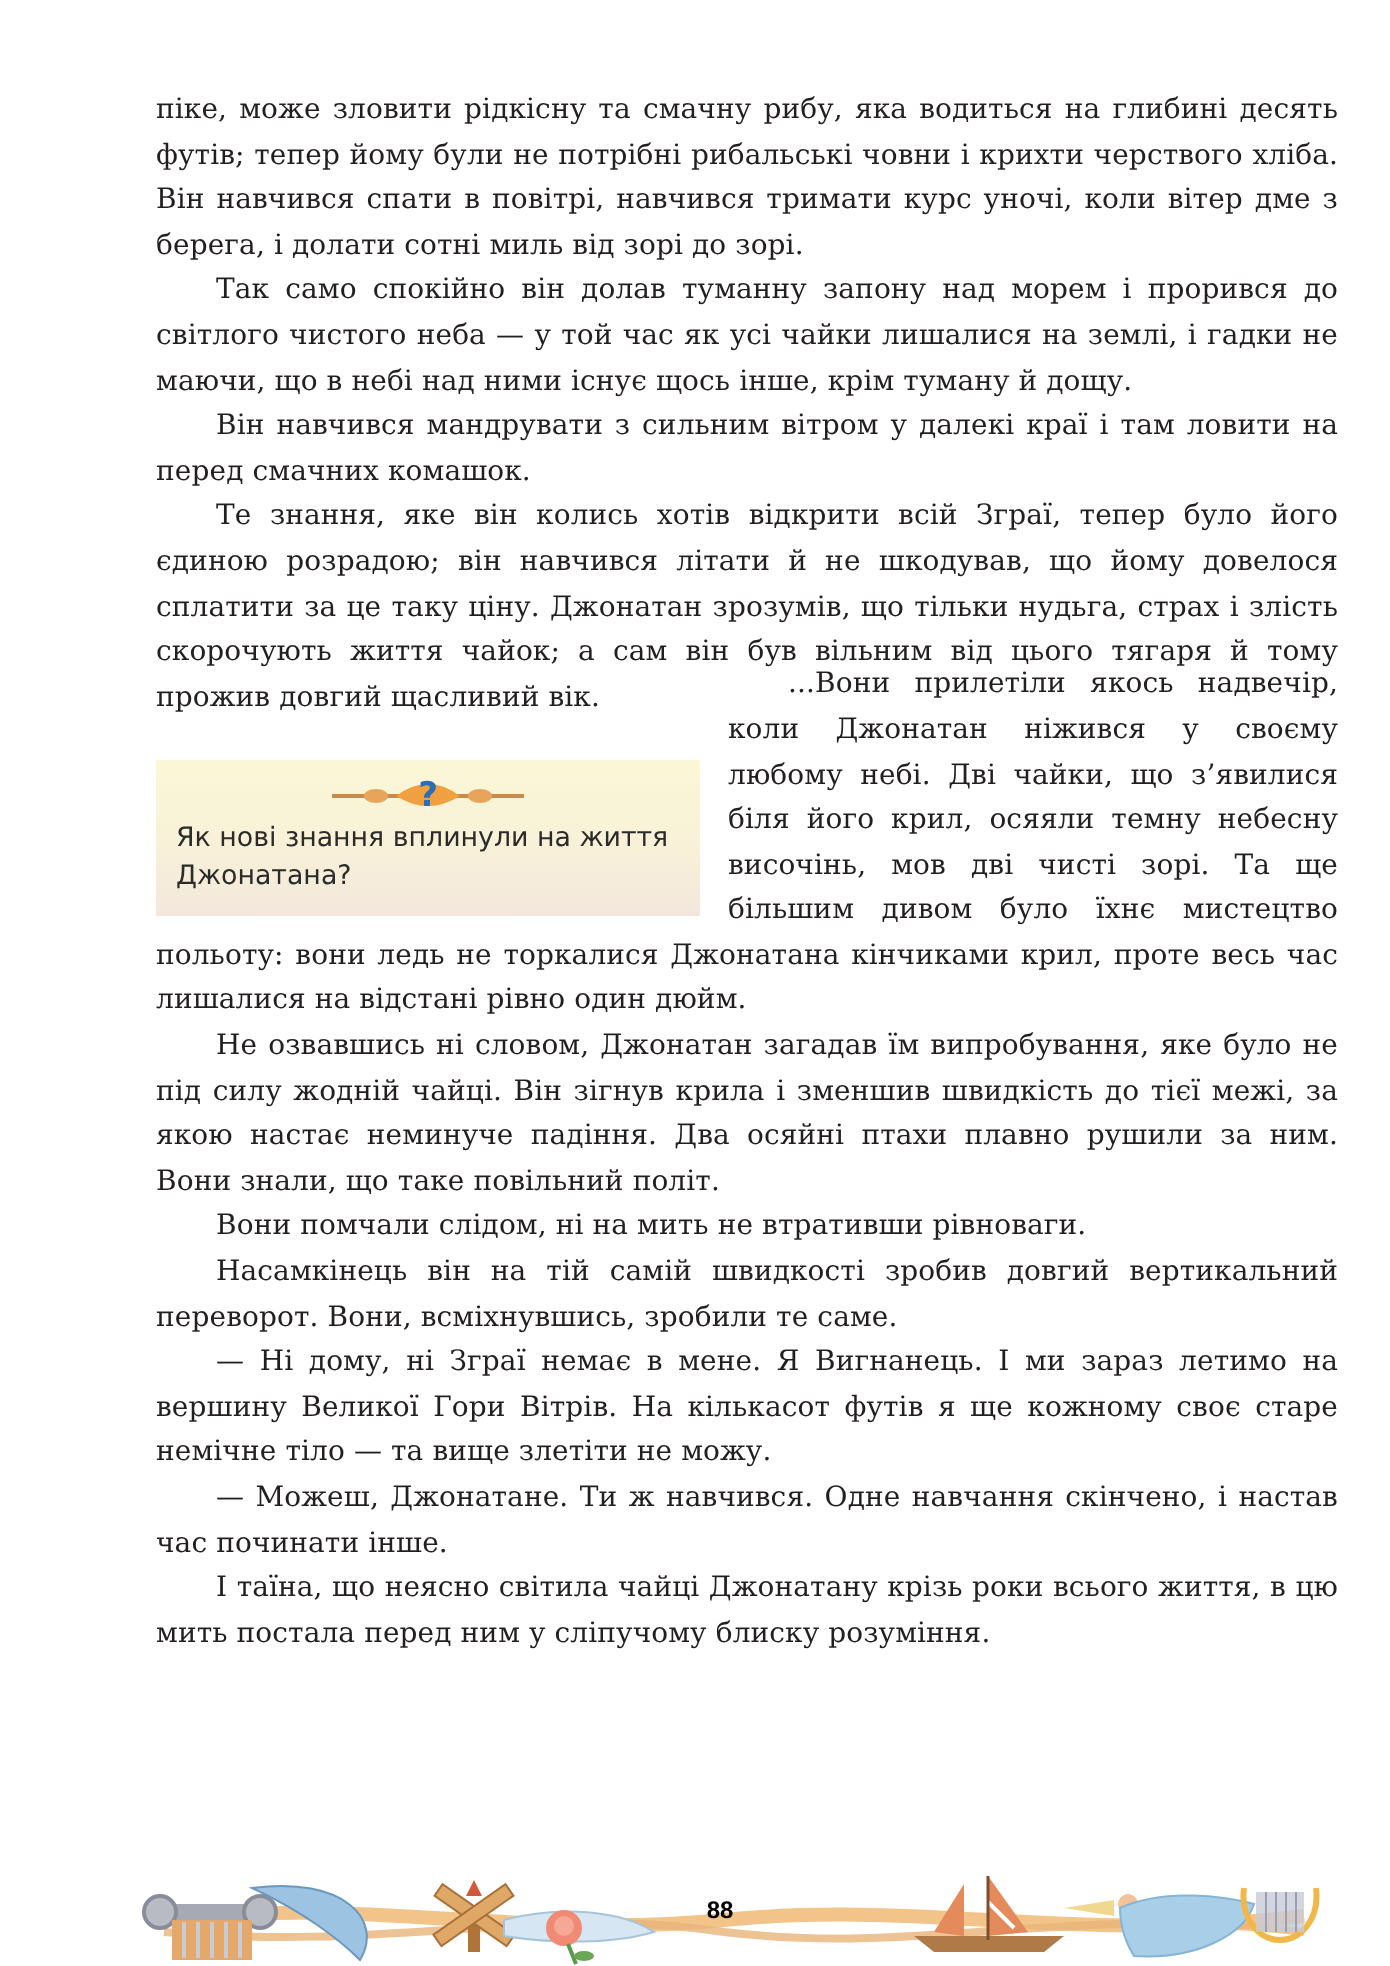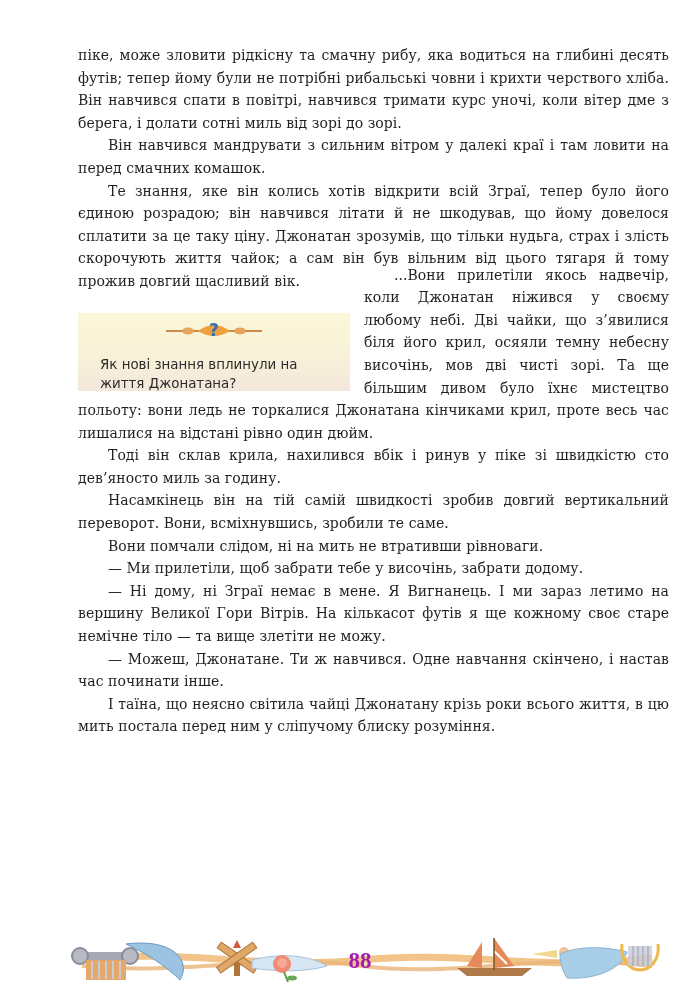--- a/index.html
+++ b/index.html
@@ -16,55 +16,55 @@
   .para.noindent { text-indent: 0; }
   .wrap-block { position: relative; }
   .question-box {
     float: left; width: 272px; height: 78px; margin: 4px 14px 2px 0;
     background: linear-gradient(180deg, #fbf7d6 0%, #f8f1d8 55%, #f3e7dc 100%);
     position: relative; box-sizing: border-box; padding: 30px 0 0 10px;
   }
   .question-ornament { position: absolute; left: 86px; top: 4px; width: 100px; height: 24px; }
   .question-text {
     font-family: "DejaVu Sans", "Liberation Sans", sans-serif; font-size: 13.4px; line-height: 19px;
-    color: #2b2b2b; margin: 12px;
+    color: #2b2b2b; margin: 0;
   }
   .footer { position: absolute; left: 62px; top: 930px; width: 620px; height: 53px; }
   .page-number {
     position: absolute; left: 268px; top: 18px; width: 60px; text-align: center;
-    font-family: Liberation Serif, serif; font-weight: bold; font-size: 23px; color: #a21caf;
+    font-family: Liberation Sans, sans-serif; font-weight: bold; font-size: 12px; color: #000000;
   }
 </style>
 </head>
 <body>
 
 <div class="page">
   <p class="para noindent">піке, може зловити рідкісну та смачну рибу, яка водиться на глибині десять футів; тепер йому були не потрібні рибальські човни і крихти черствого хліба. Він навчився спати в повітрі, навчився тримати курс уночі, коли вітер дме з берега, і долати сотні миль від зорі до зорі.</p>
+  <p class="para">Так само спокійно він долав туманну запону над морем і прорився до світлого чистого неба — у той час як усі чайки лишалися на землі, і гадки не маючи, що в небі над ними існує щось інше, крім туману й дощу.</p>
   <p class="para">Він навчився мандрувати з сильним вітром у далекі краї і там ловити на перед смачних комашок.</p>
   <p class="para" style="margin-bottom:16px">Те знання, яке він колись хотів відкрити всій Зграї, тепер було його єдиною розрадою; він навчився літати й не шкодував, що йому довелося сплатити за це таку ціну. Джонатан зрозумів, що тільки нудьга, страх і злість скорочують життя чайок; а сам він був вільним від цього тягаря й тому прожив довгий щасливий вік.</p>
 
   <div class="wrap-block" style="margin-top:-45px;">
     <div style="float:left;width:286px;height:45px;"></div>
     <aside class="question-box" style="clear:left;">
       <svg class="question-ornament" viewBox="0 0 100 24">
         <line x1="2" y1="14" x2="98" y2="14" stroke="#c98a4a" stroke-width="2"></line>
         <ellipse cx="24" cy="14" rx="6" ry="3.5" fill="#e7a45a"></ellipse>
         <ellipse cx="76" cy="14" rx="6" ry="3.5" fill="#e7a45a"></ellipse>
         <path d="M34 14 Q50 2 66 14 Q50 24 34 14 Z" fill="#f0a040"></path>
         <text x="50" y="19" text-anchor="middle" font-family="DejaVu Sans, sans-serif" font-weight="bold" font-size="17" fill="#2a6fb5">?</text>
       </svg>
       <p class="question-text">Як нові знання вплинули на життя Джонатана?</p>
     </aside>
     <p class="para">...Вони прилетіли якось надвечір, коли Джонатан ніжився у своєму любому небі. Дві чайки, що з’явилися біля його крил, осяяли темну небесну височінь, мов дві чисті зорі. Та ще більшим дивом було їхнє мистецтво польоту: вони ледь не торкалися Джонатана кінчиками крил, проте весь час лишалися на відстані рівно один дюйм.</p>
   </div>
 
-  <p class="para">Тоді він склав крила, нахилився вбік і ринув у піке зі швидкістю сто дев’яносто миль за годину.</p>
+  <p class="para">Не озвавшись ні словом, Джонатан загадав їм випробування, яке було не під силу жодній чайці. Він зігнув крила і зменшив швидкість до тієї межі, за якою настає неминуче падіння. Два осяйні птахи плавно рушили за ним. Вони знали, що таке повільний політ.</p>
+  <p class="para">Вони помчали слідом, ні на мить не втративши рівноваги.</p>
   <p class="para">Насамкінець він на тій самій швидкості зробив довгий вертикальний переворот. Вони, всміхнувшись, зробили те саме.</p>
-  <p class="para">Вони помчали слідом, ні на мить не втративши рівноваги.</p>
-  <p class="para">— Ми прилетіли, щоб забрати тебе у височінь, забрати додому.</p>
   <p class="para">— Ні дому, ні Зграї немає в мене. Я Вигнанець. І ми зараз летимо на вершину Великої Гори Вітрів. На кількасот футів я ще кожному своє старе немічне тіло — та вище злетіти не можу.</p>
   <p class="para">— Можеш, Джонатане. Ти ж навчився. Одне навчання скінчено, і настав час починати інше.</p>
   <p class="para">І таїна, що неясно світила чайці Джонатану крізь роки всього життя, в цю мить постала перед ним у сліпучому блиску розуміння.</p>
 </div>
 
 <div class="footer">
   <svg width="620" height="53" viewBox="0 0 620 53" style="position:absolute;left:0;top:0;">
 
     <path d="M20 30 C120 18 200 40 300 30 C400 20 480 42 590 28" stroke="#f2c48a" stroke-width="7" fill="none"></path>
     <path d="M20 36 C130 46 210 22 300 36 C400 48 470 22 590 36" stroke="#e9b478" stroke-width="4" fill="none" opacity="0.8"></path>

